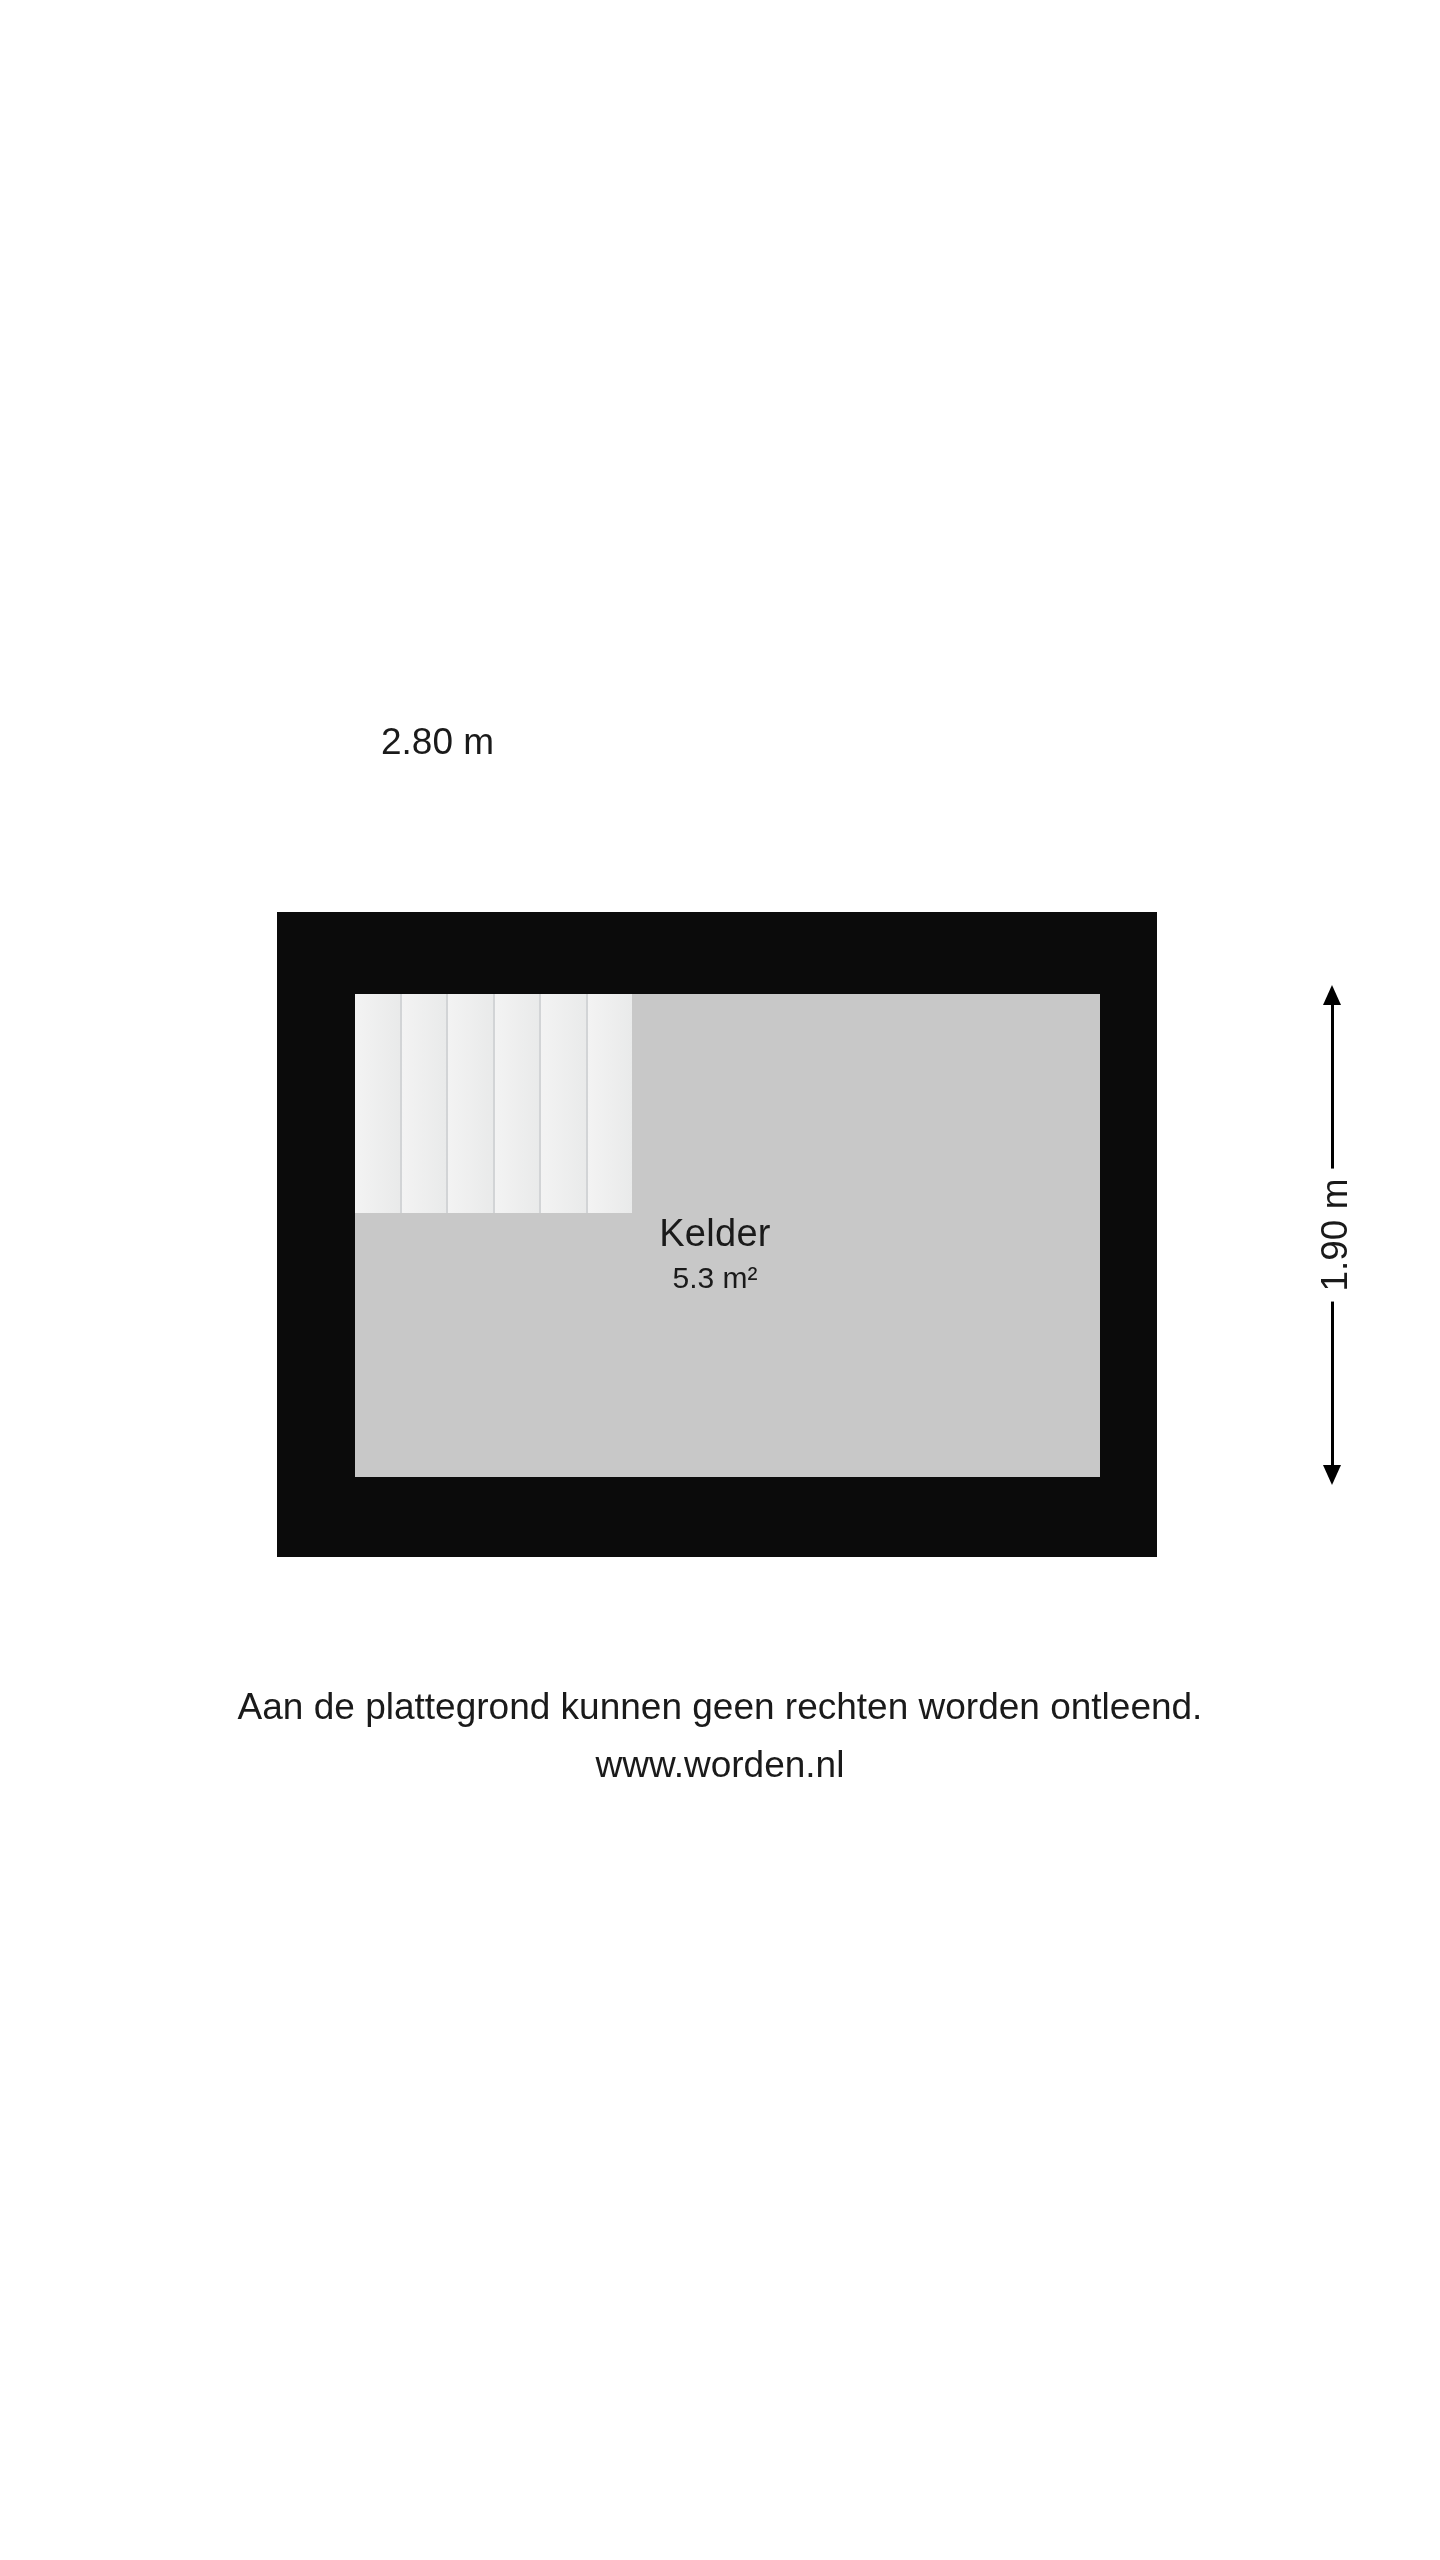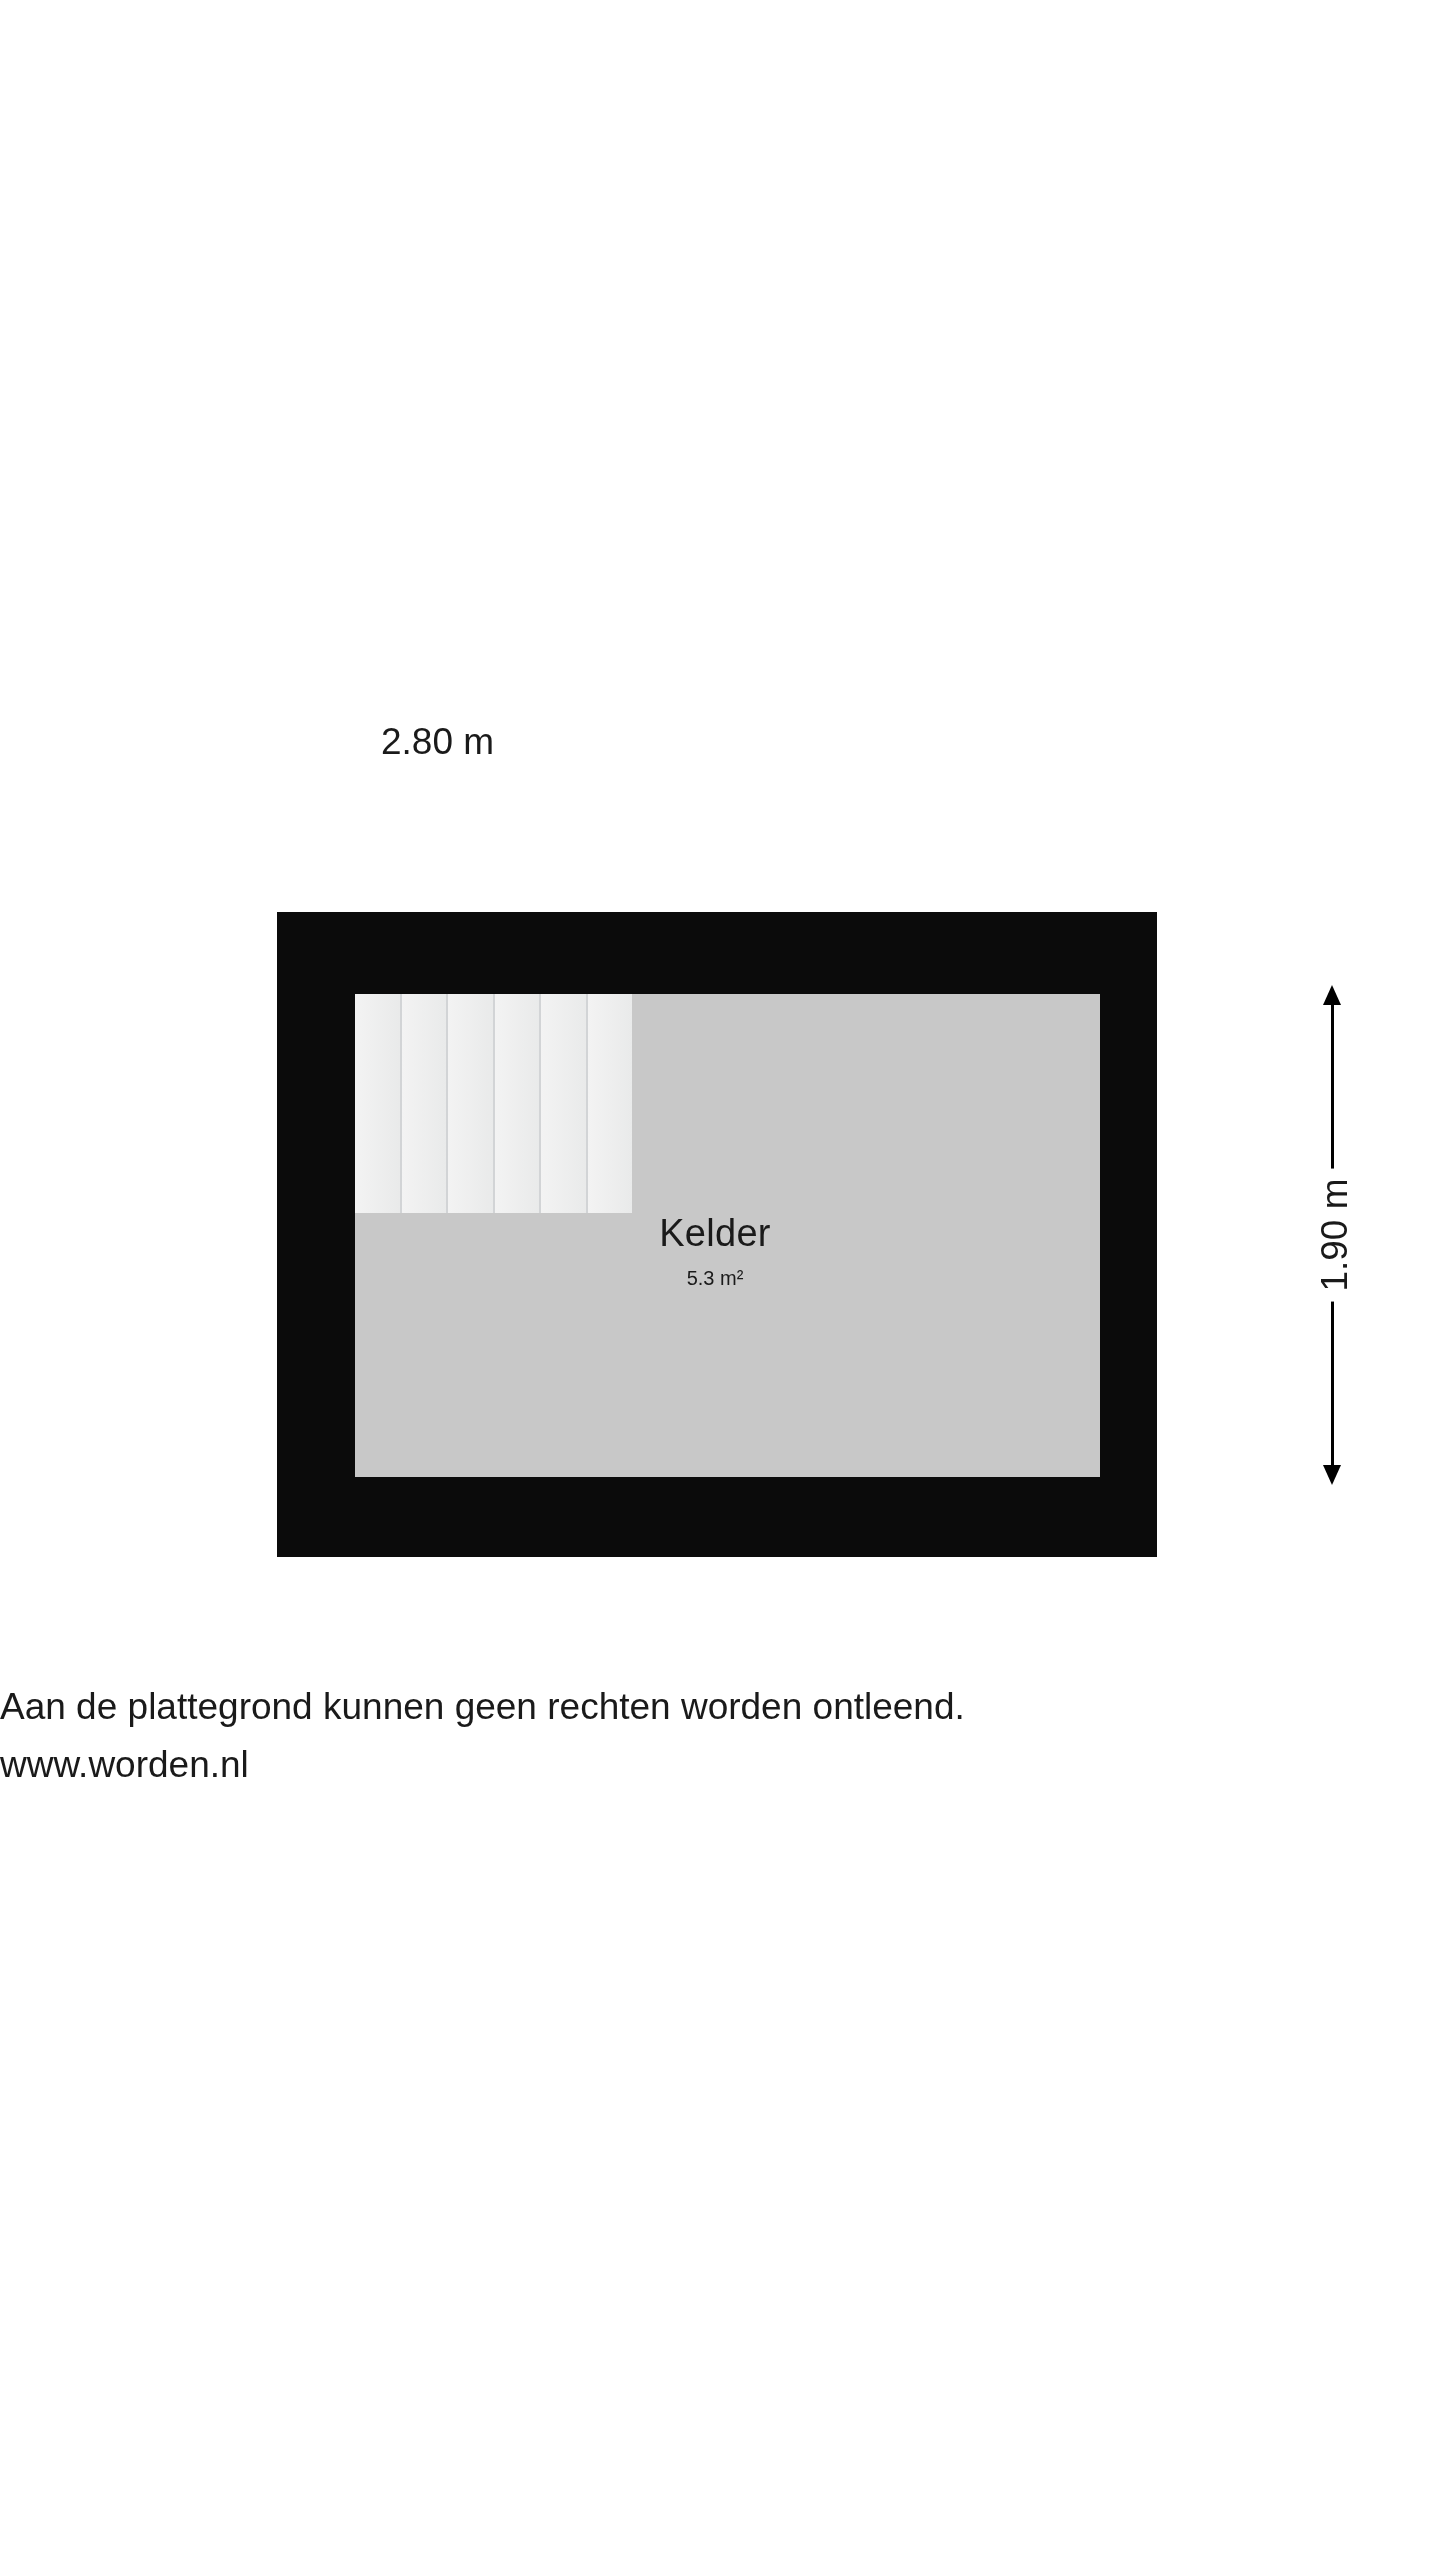--- a/index.html
+++ b/index.html
@@ -173,30 +173,31 @@
   .room-name {
     font-size: 38px;
     line-height: 48px;
     letter-spacing: 0.3px;
   }
   .room-height {
     font-size: 31px;
     line-height: 42px;
   }
   .room-area {
-    font-size: 20px;
+    font-size: 30px;
     line-height: 42px;
   }
 
   
   .footer {
     position: absolute;
     left: 0;
     top: 1678px;
     width: 1440px;
+    text-align: center;
   }
   .footer .disclaimer {
     font-size: 37px;
     line-height: 58px;
   }
   .footer .website {
     font-size: 37px;
     line-height: 58px;
   }
 </style>

